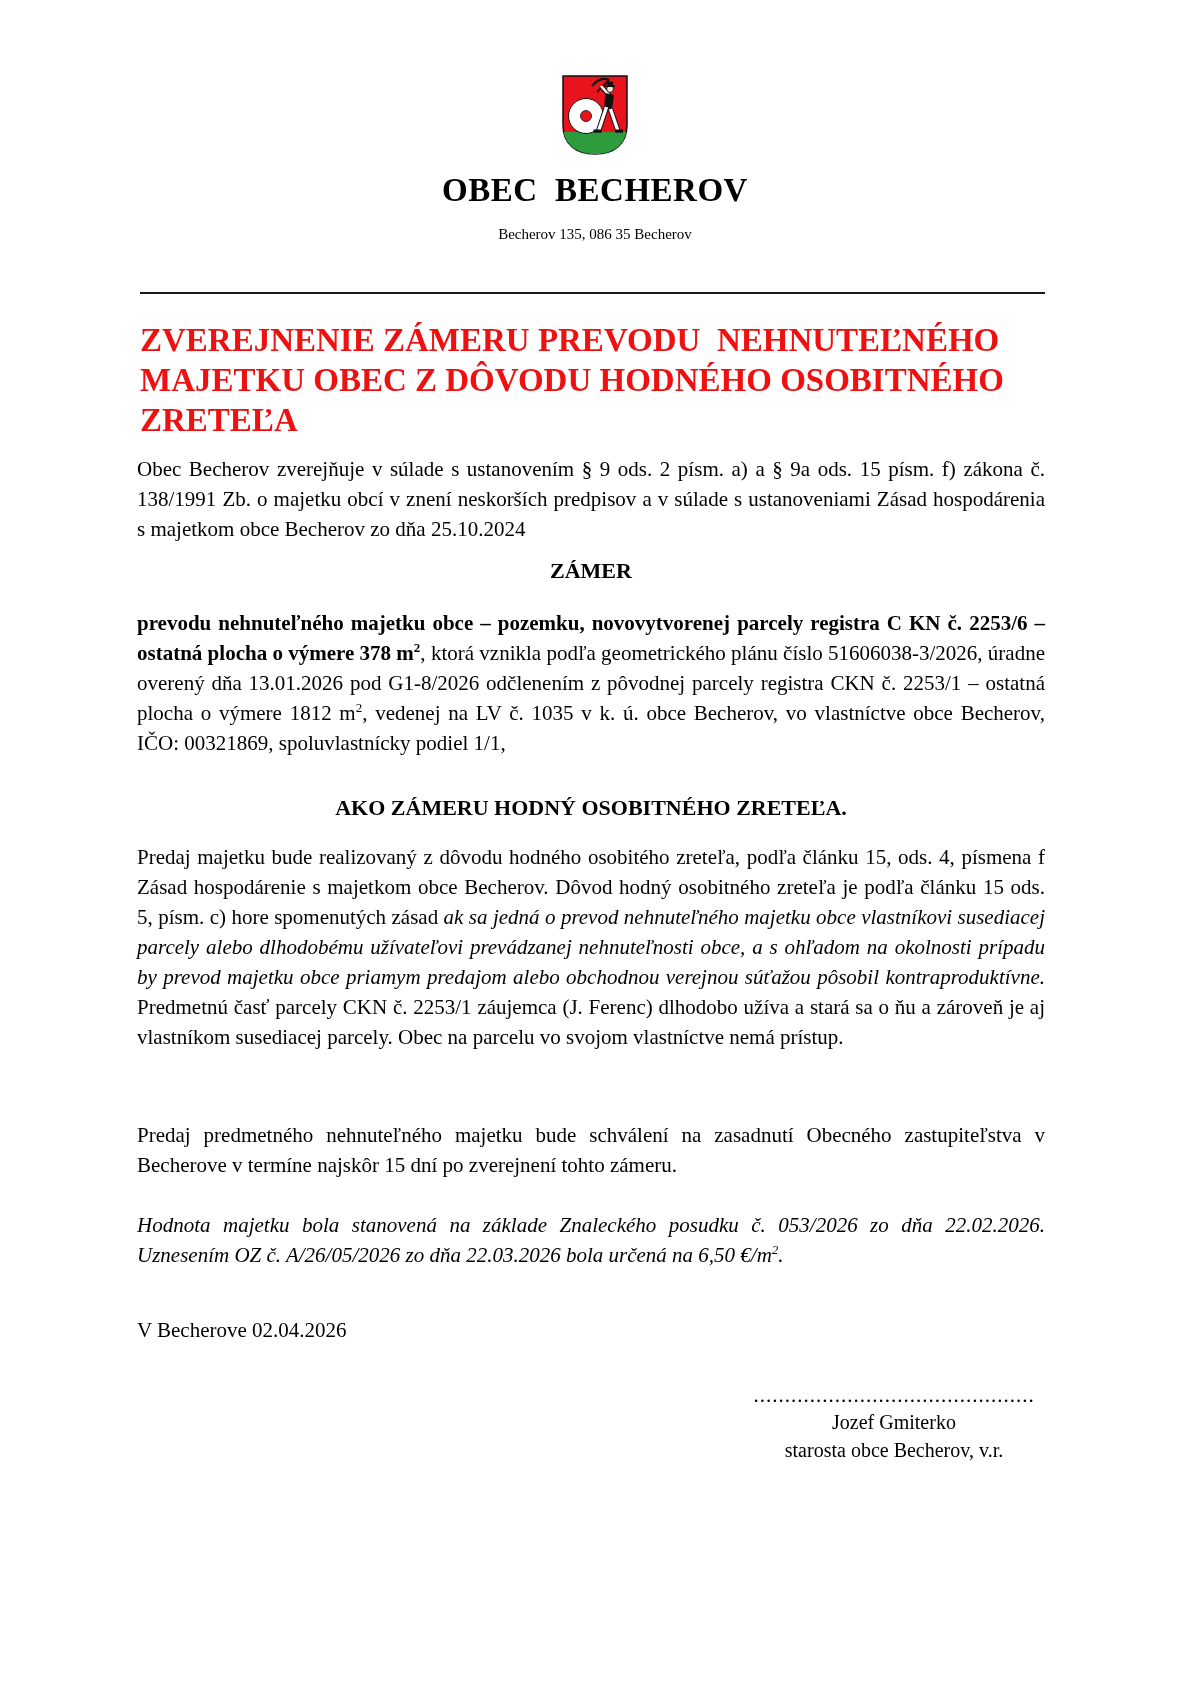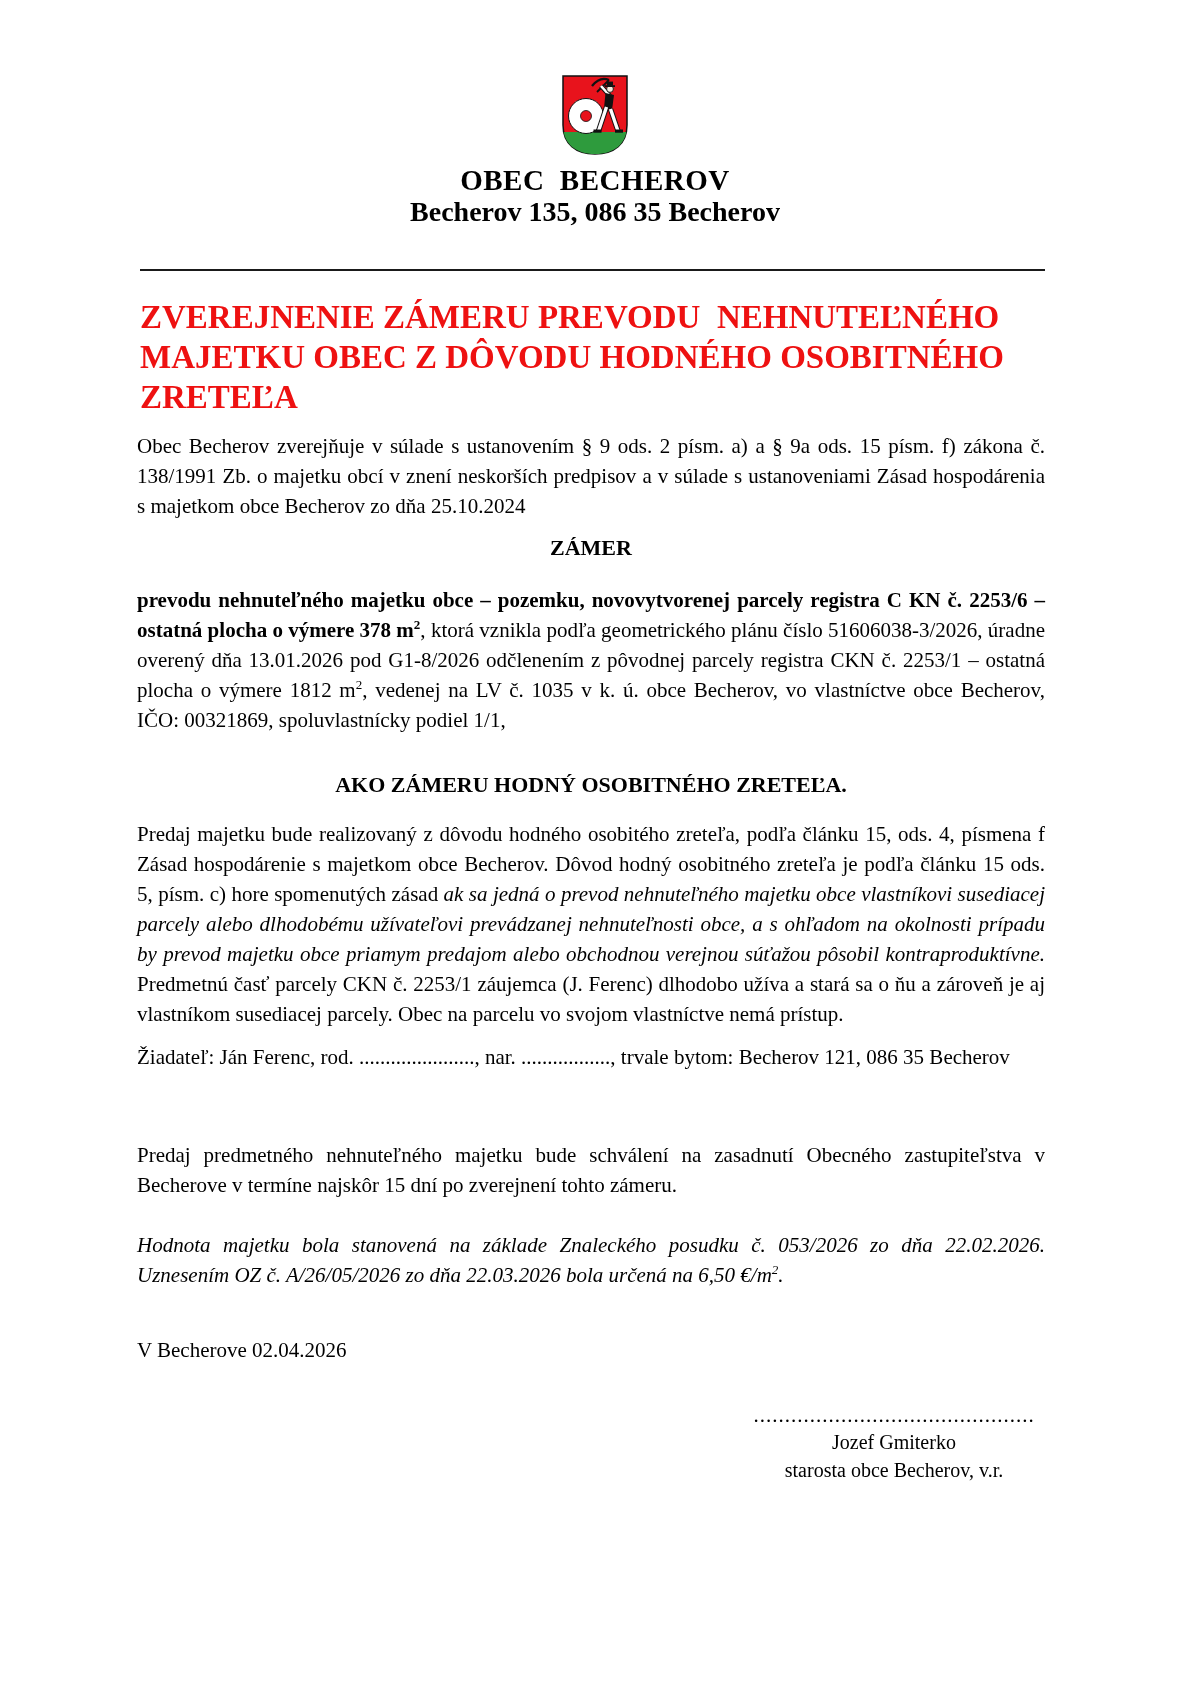--- a/index.html
+++ b/index.html
@@ -29,31 +29,31 @@
   }
   .crest svg { display: block; width: 70px; height: 84px; }
   .shield-bg   { fill: var(--shield-red, #e8131c); stroke: #111; stroke-width: 1.5px; }
   .ground     { fill: var(--ground-green, #2e9b3d); }
   .stone      { fill: var(--stone-white, #ffffff); stroke: #111; stroke-width: 1px; }
   .stone-hole { fill: var(--shield-red, #e8131c); stroke: #111; stroke-width: 0.8px; }
   .fig-dark   { fill: var(--figure-black, #111111); }
   .fig-dark-line { stroke: var(--figure-black, #111111); fill: none; }
   .fig-light-line { stroke: #fdfdfd; fill: none; }
   .org-name {
-    margin-top: 2px;
-    font-size: 29px;
+    margin-top: 12px;
+    font-size: 33px;
     font-weight: bold;
     letter-spacing: 0.5px;
     white-space: pre-wrap;
     line-height: 34px;
   }
   .org-address {
-    margin-top: 2px;
-    font-size: 28px;
-    font-weight: bold;
+    margin-top: 15px;
+    font-size: 15px;
+    font-weight: normal;
     line-height: 25px;
   }
   .divider {
     border: none;
     border-top: 2px solid var(--divider-black, #1a1a1a);
     margin: 45px 145px 0 140px;
   }
   .doc-title {
     margin: 26px 145px 0 140px;
     text-align: left;
@@ -169,21 +169,20 @@
     <p class="just mt-intro">Obec Becherov zverejňuje v súlade s ustanovením § 9 ods. 2 písm. a) a § 9a ods. 15 písm. f) zákona č. 138/1991 Zb. o majetku obcí v znení neskorších predpisov a v súlade s ustanoveniami Zásad hospodárenia s majetkom obce Becherov zo dňa 25.10.2024</p>
 
     <h2 class="center-heading mt-zamer-h">ZÁMER</h2>
 
     <p class="just mt-zamer-p"><strong>prevodu nehnuteľného majetku obce – pozemku, novovytvorenej parcely registra C KN č. 2253/6 – ostatná plocha o výmere  378 m</strong><strong><sup class="sq">2</sup></strong><span>, ktorá vznikla podľa geometrického plánu číslo 51606038-3/2026, úradne overený dňa 13.01.2026 pod G1-8/2026 odčlenením z pôvodnej parcely registra CKN č. 2253/1 – ostatná plocha o výmere 1812 m</span><sup class="sq">2</sup><span>, vedenej na LV č. 1035 v k. ú. obce Becherov, vo vlastníctve obce Becherov, IČO: 00321869, spoluvlastnícky podiel 1/1,</span></p>
 
     <h2 class="center-heading mt-case-h">AKO ZÁMERU HODNÝ OSOBITNÉHO ZRETEĽA.</h2>
 
     <p class="just mt-reason"><span>Predaj majetku bude realizovaný z dôvodu hodného osobitého zreteľa, podľa článku 15, ods. 4, písmena f Zásad hospodárenie s majetkom obce Becherov. Dôvod hodný osobitného zreteľa je podľa článku 15 ods. 5, písm. c) hore spomenutých zásad </span><span class="italic">ak sa jedná o prevod nehnuteľného majetku obce vlastníkovi susediacej parcely alebo dlhodobému užívateľovi prevádzanej nehnuteľnosti obce, a s ohľadom na okolnosti prípadu by prevod majetku obce priamym predajom alebo obchodnou verejnou súťažou pôsobil kontraproduktívne.</span><span> Predmetnú časť parcely CKN č. 2253/1 záujemca (J. Ferenc) dlhodobo užíva a stará sa o ňu a zároveň je aj vlastníkom susediacej parcely. Obec na parcelu vo svojom vlastníctve nemá prístup.</span></p>
 
-    <p class="just mt-applicant">Žiadateľ: Ján Ferenc, rod. ......................, nar. ................., trvale bytom: Becherov 121, 086 35 Becherov</p>
 
     <p class="just mt-approval">Predaj predmetného nehnuteľného majetku bude schválení na zasadnutí Obecného zastupiteľstva v Becherove v termíne najskôr 15 dní po zverejnení tohto zámeru.</p>
 
     <p class="just mt-valuation"><span>Hodnota majetku bola stanovená na základe Znaleckého posudku č. 053/2026 zo dňa 22.02.2026. Uznesením OZ č. A/26/05/2026  zo dňa 22.03.2026 bola určená na 6,50 €/m</span><sup class="sq">2</sup><span>.</span></p>
 
     <p class="mt-dateline">V Becherove 02.04.2026</p>
 
     <div class="signature">
       <div class="dots">.............................................</div>
       <div class="sig-name">Jozef Gmiterko</div>

